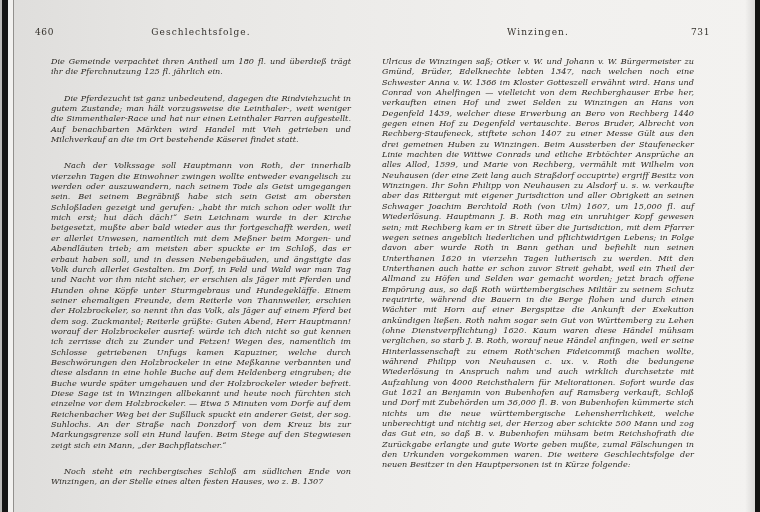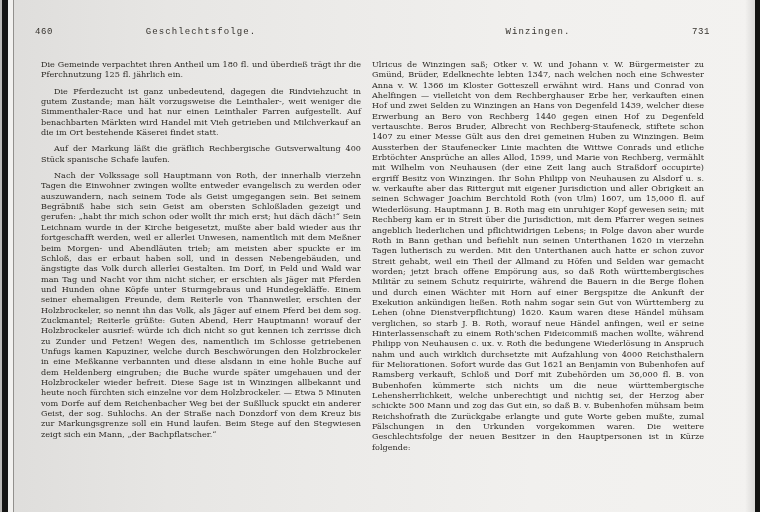--- a/index.html
+++ b/index.html
@@ -15,31 +15,32 @@
   .edge-left-gap  { position:absolute; left:8px; top:0; bottom:0; width:5px; background:#f2f1ef; }
   .fold-line      { position:absolute; left:13px; top:0; bottom:0; width:1px; background:rgba(95,92,88,.6); }
   .edge-right-shade { position:absolute; right:5px; top:0; bottom:0; width:10px;
                       background:linear-gradient(90deg,rgba(0,0,0,0),rgba(0,0,0,.10)); }
   .edge-right     { position:absolute; right:0; top:0; bottom:0; width:5px; background:#131312; }
 
   .page { position:absolute; top:27px; }
   .page-left  { left:35px;  width:332px; }
   .page-right { left:366px; width:344px; }
 
-  .pagehead { position:relative; height:13px; margin-bottom:19px;
-              font-size:9px; color:#36332e;font-family:Liberation Mono, monospace; }
+  .pagehead { position:relative; height:13px; margin-bottom:9px;
+              font-size:9px; color:#36332e; }
   .pagehead .runtitle { position:absolute; left:50%; transform:translateX(-50%);
                         letter-spacing:1.1px; white-space:nowrap; }
   .pagehead .pagenum-l { position:absolute; left:0; letter-spacing:.6px; }
   .pagehead .pagenum-r { position:absolute; right:0; letter-spacing:.6px; }
 
   .body p {
-    margin:6px; font-size:8.1px; line-height:10.35px;
+    margin:16px; font-size:8.1px; line-height:10.35px;
     text-align:justify; word-spacing:.15px; letter-spacing:.02px;
     overflow-wrap:break-word;
+    font-style:italic;
   }
   .body p.ind { text-indent:13px; }
 </style>
 </head>
 <body>
 
 <div class="scan">
 
   <div class="edge-left-outer"></div>
   <div class="edge-left"></div>
@@ -49,22 +50,22 @@
   <div class="edge-right"></div>
 
   <section class="page page-left">
     <header class="pagehead">
       <span class="pagenum-l">460</span>
       <span class="runtitle">Geschlechtsfolge.</span>
     </header>
     <div class="body">
       <p>Die Gemeinde verpachtet ihren Antheil um 180 fl. und überdieß trägt ihr die Pferchnutzung 125 fl. jährlich ein.</p>
       <p class="ind">Die Pferdezucht ist ganz unbedeutend, dagegen die Rindviehzucht in gutem Zustande; man hält vorzugsweise die Leinthaler-, weit weniger die Simmenthaler-Race und hat nur einen Leinthaler Farren aufgestellt. Auf benachbarten Märkten wird Handel mit Vieh getrieben und Milchverkauf an die im Ort bestehende Käserei findet statt.</p>
-      <p class="ind">Auf der Markung läßt die gräflich Rechbergische Gutsverwaltung 400 Stück spanische Schafe laufen.</p>
       <p class="ind">Nach der Volkssage soll Hauptmann von Roth, der innerhalb vierzehn Tagen die Einwohner zwingen wollte entweder evangelisch zu werden oder auszuwandern, nach seinem Tode als Geist umgegangen sein. Bei seinem Begräbniß habe sich sein Geist am obersten Schloßladen gezeigt und gerufen: „habt ihr mich schon oder wollt ihr mich erst; hui däch däch!“ Sein Leichnam wurde in der Kirche beigesetzt, mußte aber bald wieder aus ihr fortgeschafft werden, weil er allerlei Unwesen, namentlich mit dem Meßner beim Morgen- und Abendläuten trieb; am meisten aber spuckte er im Schloß, das er erbaut haben soll, und in dessen Nebengebäuden, und ängstigte das Volk durch allerlei Gestalten. Im Dorf, in Feld und Wald war man Tag und Nacht vor ihm nicht sicher, er erschien als Jäger mit Pferden und Hunden ohne Köpfe unter Sturmgebraus und Hundegekläffe. Einem seiner ehemaligen Freunde, dem Reiterle von Thannweiler, erschien der Holzbrockeler, so nennt ihn das Volk, als Jäger auf einem Pferd bei dem sog. Zuckmantel; Reiterle grüßte: Guten Abend, Herr Hauptmann! worauf der Holzbrockeler ausrief: würde ich dich nicht so gut kennen ich zerrisse dich zu Zunder und Fetzen! Wegen des, namentlich im Schlosse getriebenen Unfugs kamen Kapuziner, welche durch Beschwörungen den Holzbrockeler in eine Meßkanne verbannten und diese alsdann in eine hohle Buche auf dem Heldenberg eingruben; die Buche wurde später umgehauen und der Holzbrockeler wieder befreit. Diese Sage ist in Winzingen allbekannt und heute noch fürchten sich einzelne vor dem Holzbrockeler. — Etwa 5 Minuten vom Dorfe auf dem Reichenbacher Weg bei der Sußlluck spuckt ein anderer Geist, der sog. Suhlochs. An der Straße nach Donzdorf von dem Kreuz bis zur Markungsgrenze soll ein Hund laufen. Beim Stege auf den Stegwiesen zeigt sich ein Mann, „der Bachpflatscher.“</p>
+      <p class="ind">Noch steht ein rechbergisches Schloß am südlichen Ende von Winzingen, an der Stelle eines alten festen Hauses, wo z. B. 1307</p>
     </div>
   </section>
 
   <section class="page page-right">
     <header class="pagehead">
       <span class="runtitle">Winzingen.</span>
       <span class="pagenum-r">731</span>
     </header>
     <div class="body">
       <p>Ulricus de Winzingen saß; Otker v. W. und Johann v. W. Bürgermeister zu Gmünd, Brüder, Edelknechte lebten 1347, nach welchen noch eine Schwester Anna v. W. 1366 im Kloster Gotteszell erwähnt wird. Hans und Conrad von Ahelfingen — vielleicht von dem Rechberghauser Erbe her, verkauften einen Hof und zwei Selden zu Winzingen an Hans von Degenfeld 1439, welcher diese Erwerbung an Bero von Rechberg 1440 gegen einen Hof zu Degenfeld vertauschte. Beros Bruder, Albrecht von Rechberg-Staufeneck, stiftete schon 1407 zu einer Messe Gült aus den drei gemeinen Huben zu Winzingen. Beim Aussterben der Staufenecker Linie machten die Wittwe Conrads und etliche Erbtöchter Ansprüche an alles Allod, 1599, und Marie von Rechberg, vermählt mit Wilhelm von Neuhausen (der eine Zeit lang auch Straßdorf occupirte) ergriff Besitz von Winzingen. Ihr Sohn Philipp von Neuhausen zu Alsdorf u. s. w. verkaufte aber das Rittergut mit eigener Jurisdiction und aller Obrigkeit an seinen Schwager Joachim Berchtold Roth (von Ulm) 1607, um 15,000 fl. auf Wiederlösung. Hauptmann J. B. Roth mag ein unruhiger Kopf gewesen sein; mit Rechberg kam er in Streit über die Jurisdiction, mit dem Pfarrer wegen seines angeblich liederlichen und pflichtwidrigen Lebens; in Folge davon aber wurde Roth in Bann gethan und befiehlt nun seinen Unterthanen 1620 in vierzehn Tagen lutherisch zu werden. Mit den Unterthanen auch hatte er schon zuvor Streit gehabt, weil ein Theil der Allmand zu Höfen und Selden war gemacht worden; jetzt brach offene Empörung aus, so daß Roth württembergisches Militär zu seinem Schutz requirirte, während die Bauern in die Berge flohen und durch einen Wächter mit Horn auf einer Bergspitze die Ankunft der Exekution ankündigen ließen. Roth nahm sogar sein Gut von Württemberg zu Lehen (ohne Dienstverpflichtung) 1620. Kaum waren diese Händel mühsam verglichen, so starb J. B. Roth, worauf neue Händel anfingen, weil er seine Hinterlassenschaft zu einem Roth'schen Fideicommiß machen wollte, während Philipp von Neuhausen c. ux. v. Roth die bedungene Wiederlösung in Anspruch nahm und auch wirklich durchsetzte mit Aufzahlung von 4000 Reichsthalern für Meliorationen. Sofort wurde das Gut 1621 an Benjamin von Bubenhofen auf Ramsberg verkauft, Schloß und Dorf mit Zubehörden um 36,000 fl. B. von Bubenhofen kümmerte sich nichts um die neue württembergische Lehensherrlichkeit, welche unberechtigt und nichtig sei, der Herzog aber schickte 500 Mann und zog das Gut ein, so daß B. v. Bubenhofen mühsam beim Reichshofrath die Zurückgabe erlangte und gute Worte geben mußte, zumal Fälschungen in den Urkunden vorgekommen waren. Die weitere Geschlechtsfolge der neuen Besitzer in den Hauptpersonen ist in Kürze folgende:</p>

